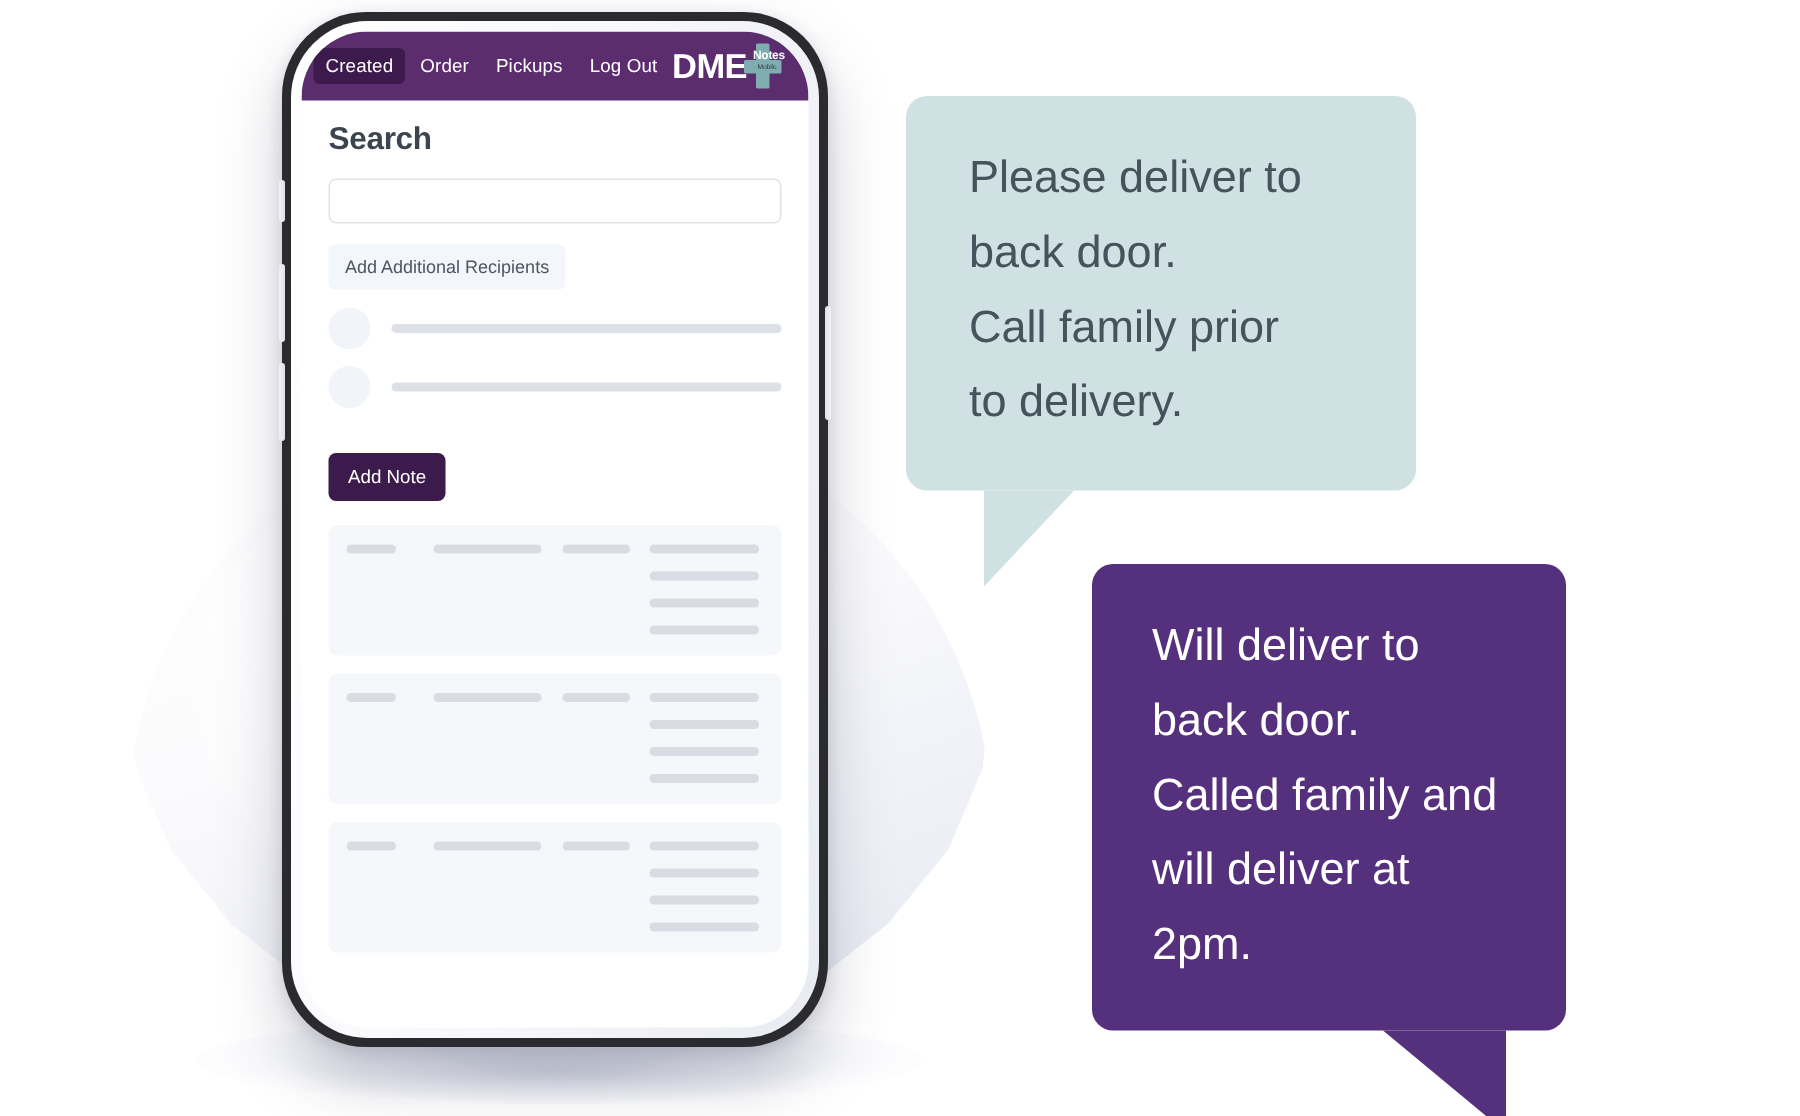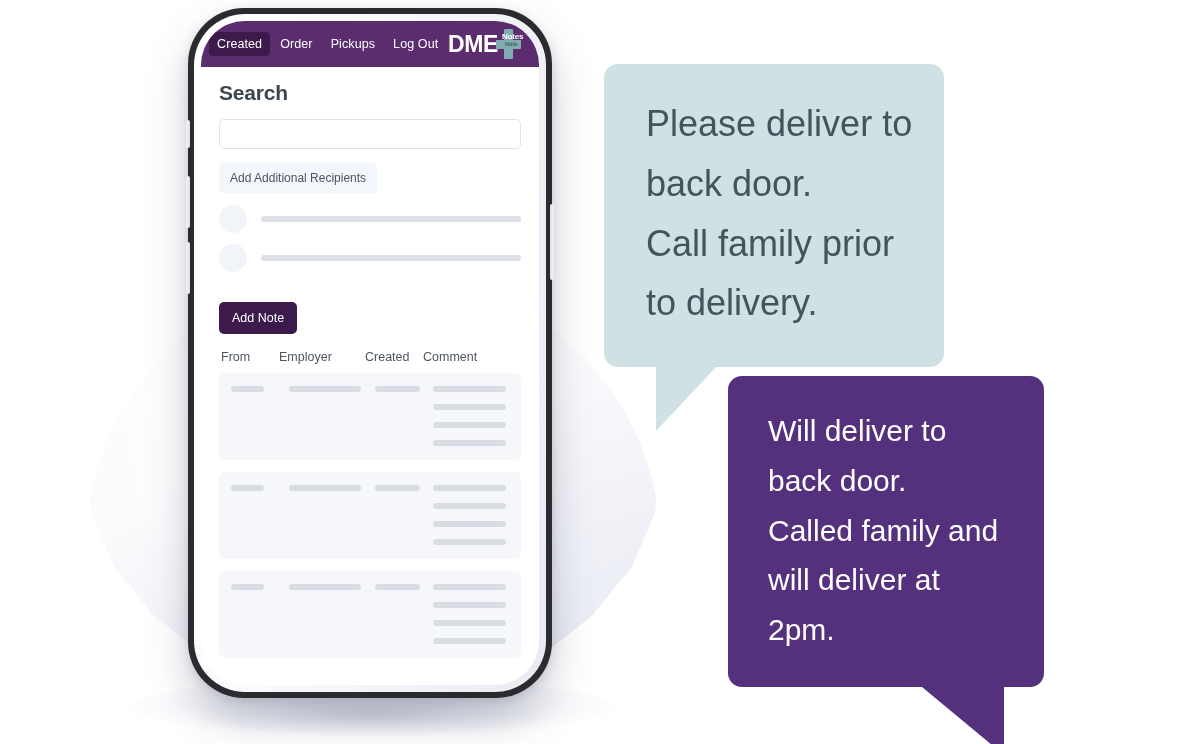--- a/index.html
+++ b/index.html
@@ -317,21 +317,21 @@
     position: absolute;
     left: 52px;
     bottom: -64px;
     width: 0; height: 0;
     border-left: 0 solid transparent;
     border-top: 64px solid #cfe1e2;
     border-right: 60px solid transparent;
   }
   .bubble-teal .bubble-text {
     position: relative;
-    font-size: 36px;
+    font-size: 30px;
     line-height: 1.66;
     color: #46525c;
     white-space: pre-line;
   }
 
   .bubble-purple {
     left: 728px;
     top: 376px;
     width: 316px;
     padding: 30px 30px 32px 40px;
@@ -418,26 +418,20 @@
           </div>
           <div class="sk-line">
             <div class="sk-dot"></div>
             <div class="sk-bar"></div>
           </div>
         </div>
 
         <button class="add-note-btn">Add Note</button>
 
         <div class="tbl">
-          <div class="tbl-head">
-            <div class="th-from">From</div>
-            <div class="th-employer">Employer</div>
-            <div class="th-created">Created</div>
-            <div class="th-comment">Comment</div>
-          </div>
 
           <div class="tbl-row">
             <div class="cell-from">
                 <div class="cell-bar"></div>
               </div>
             <div class="cell-employer">
                 <div class="cell-bar"></div>
               </div>
             <div class="cell-created">
                 <div class="cell-bar"></div>

